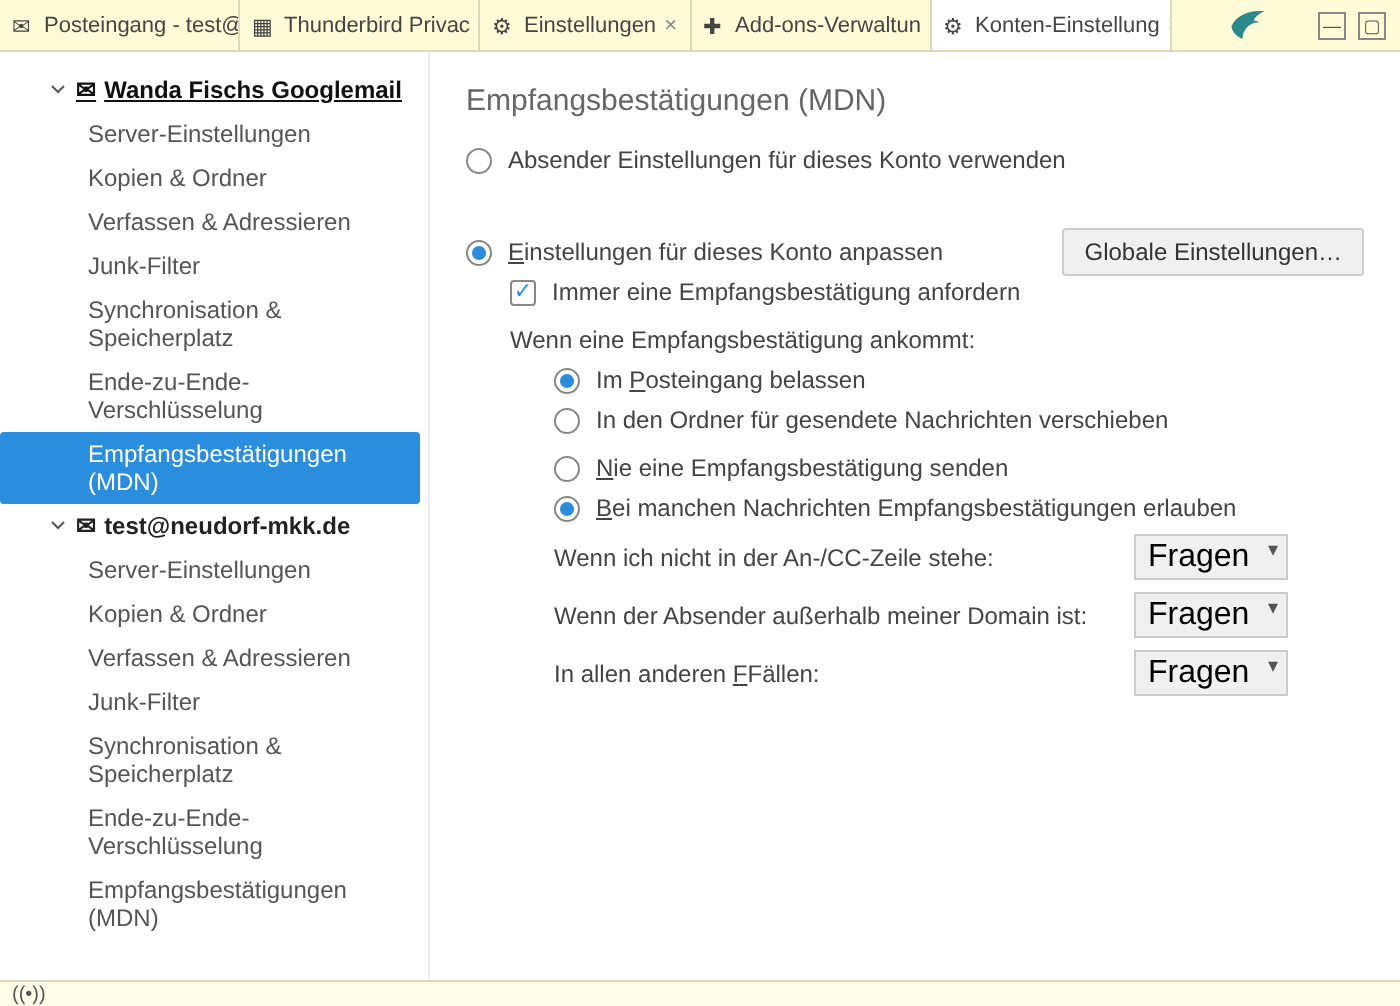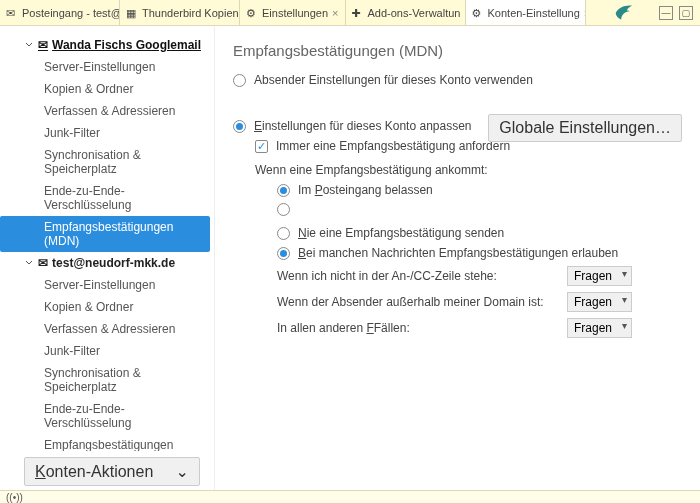--- a/index.html
+++ b/index.html
@@ -16,56 +16,56 @@
 
   .main { display: flex; height: 465px; background: #fff; border-bottom: 1px solid #dcd8b8; }
   .sidebar { width: 215px; border-right: 1px solid #eee; padding: 8px 4px 4px 0; overflow: hidden; display: flex; flex-direction: column; }
   .tree { flex: 1; overflow: auto; }
   .acct { display: flex; align-items: center; gap: 4px; padding: 4px 6px 4px 24px; font-size: 12px; font-weight: bold; color: #222; }
   .acct.link { text-decoration: underline; color: #111; }
   .tw { width: 10px; height: 10px; }
   .leaf { padding: 4px 6px 4px 44px; font-size: 12px; color: #555; cursor: default; }
   .leaf.sel { background: #2b8dde; color: #fff; border-radius: 2px; }
   .actionsbar { margin: 6px 10px 0 24px; }
-  .btn { background: #f0f0f0; border: 1px solid #ccc; padding: 4px 10px; font-size: 16px; color: #333; border-radius: 2px; }
+  .btn { background: #f0f0f0; border: 1px solid #ccc; padding: 4px 10px; font-size: 12px; color: #333; border-radius: 2px; }
   .btn.wide { width: 100%; display: flex; justify-content: space-between; align-items: center; }
 
   .content { flex: 1; padding: 16px 18px 10px 18px; overflow: auto; position: relative; }
   h1 { font-size: 15px; font-weight: 400; color: #666; margin-bottom: 14px; }
   .row { display: flex; align-items: center; gap: 8px; margin: 6px 0; }
   .row.ind1 { padding-left: 22px; }
   .row.ind2 { padding-left: 44px; }
   .radio, .check { width: 13px; height: 13px; border: 1px solid #888; border-radius: 50%; display: inline-flex; align-items: center; justify-content: center; flex: 0 0 13px; }
   .radio.sel::after { content: ""; width: 7px; height: 7px; background: #2b8dde; border-radius: 50%; }
   .check { border-radius: 2px; color: #2b8dde; font-size: 11px; line-height: 1; }
   .lbl { font-size: 12px; color: #444; }
   .section { margin-top: 10px; }
   .qrow { display: flex; align-items: center; padding-left: 44px; margin: 6px 0; }
   .qrow .lbl { flex: 0 0 290px; }
   .globalbtn { position: absolute; right: 18px; top: 88px; }
-  select { border: 1px solid #ccc; background: #f0f0f0; font-size: 12px; padding: 2px 18px 2px 6px; appearance: none; }
+  select { border: 1px solid #ccc; background: #f0f0f0; font-size: 16px; padding: 2px 18px 2px 6px; appearance: none; }
   .selwrap { position: relative; display: inline-block; }
   .selwrap::after { content: "▾"; position: absolute; right: 5px; top: 2px; font-size: 10px; color: #555; pointer-events: none; }
 
   .statusbar { height: 12px; background: #fffde8; display: flex; align-items: center; padding: 0 6px; }
   .statusbar .sig { font-size: 10px; color: #555; }
   .underline-letter { text-decoration: underline; }
 </style>
 </head>
 <body>
 
 <div class="chrome">
   <div class="tabs" id="tabstrip">
       <div class="tab">
         <span class="ico">✉</span>
         <span>Posteingang - test@ne</span>
       </div>
       <div class="tab">
         <span class="ico">▦</span>
-        <span>Thunderbird Kopien</span>
+        <span>Thunderbird Privac</span>
         <span class="x">×</span>
       </div>
       <div class="tab">
         <span class="ico">⚙</span>
         <span>Einstellungen</span>
         <span class="x">×</span>
       </div>
       <div class="tab">
         <span class="ico">✚</span>
         <span>Add-ons-Verwaltun</span>
@@ -113,26 +113,20 @@
           <span>test@neudorf-mkk.de</span>
         </div>
         <div class="leaf">Server-Einstellungen</div>
         <div class="leaf">Kopien &amp; Ordner</div>
         <div class="leaf">Verfassen &amp; Adressieren</div>
         <div class="leaf">Junk-Filter</div>
         <div class="leaf">Synchronisation &amp; Speicherplatz</div>
         <div class="leaf">Ende-zu-Ende-Verschlüsselung</div>
         <div class="leaf">Empfangsbestätigungen (MDN)</div>
       </div>
-    <div class="actionsbar">
-      <button class="btn wide">
-        <span><span class="underline-letter">K</span><span id="kacts">onten-Aktionen</span></span>
-        <span>⌄</span>
-      </button>
-    </div>
   </div>
 
   <div class="content">
     <h1>Empfangsbestätigungen (MDN)</h1>
 
     <div class="row">
       <span class="radio"></span>
       <span class="lbl">Absender Einstellungen für dieses Konto verwenden</span>
     </div>
 
@@ -150,20 +144,21 @@
     <div class="section">
       <div class="row ind1">
           <span class="lbl">Wenn eine Empfangsbestätigung ankommt:</span>
         </div>
       <div class="row ind2">
         <span class="radio sel"></span>
         <span class="lbl">Im <span class="underline-letter">P</span><span id="s1a">osteingang belassen</span></span>
       </div>
       <div class="row ind2">
         <span class="radio"></span>
+        <span class="lbl">In den Ordner für gesendete Nachrichten verschieben</span>
       </div>
     </div>
 
     <div class="section">
       <div class="row ind2">
         <span class="radio"></span>
         <span class="lbl"><span class="underline-letter">N</span><span id="s2a">ie eine Empfangsbestätigung senden</span></span>
       </div>
       <div class="row ind2">
         <span class="radio sel"></span>

